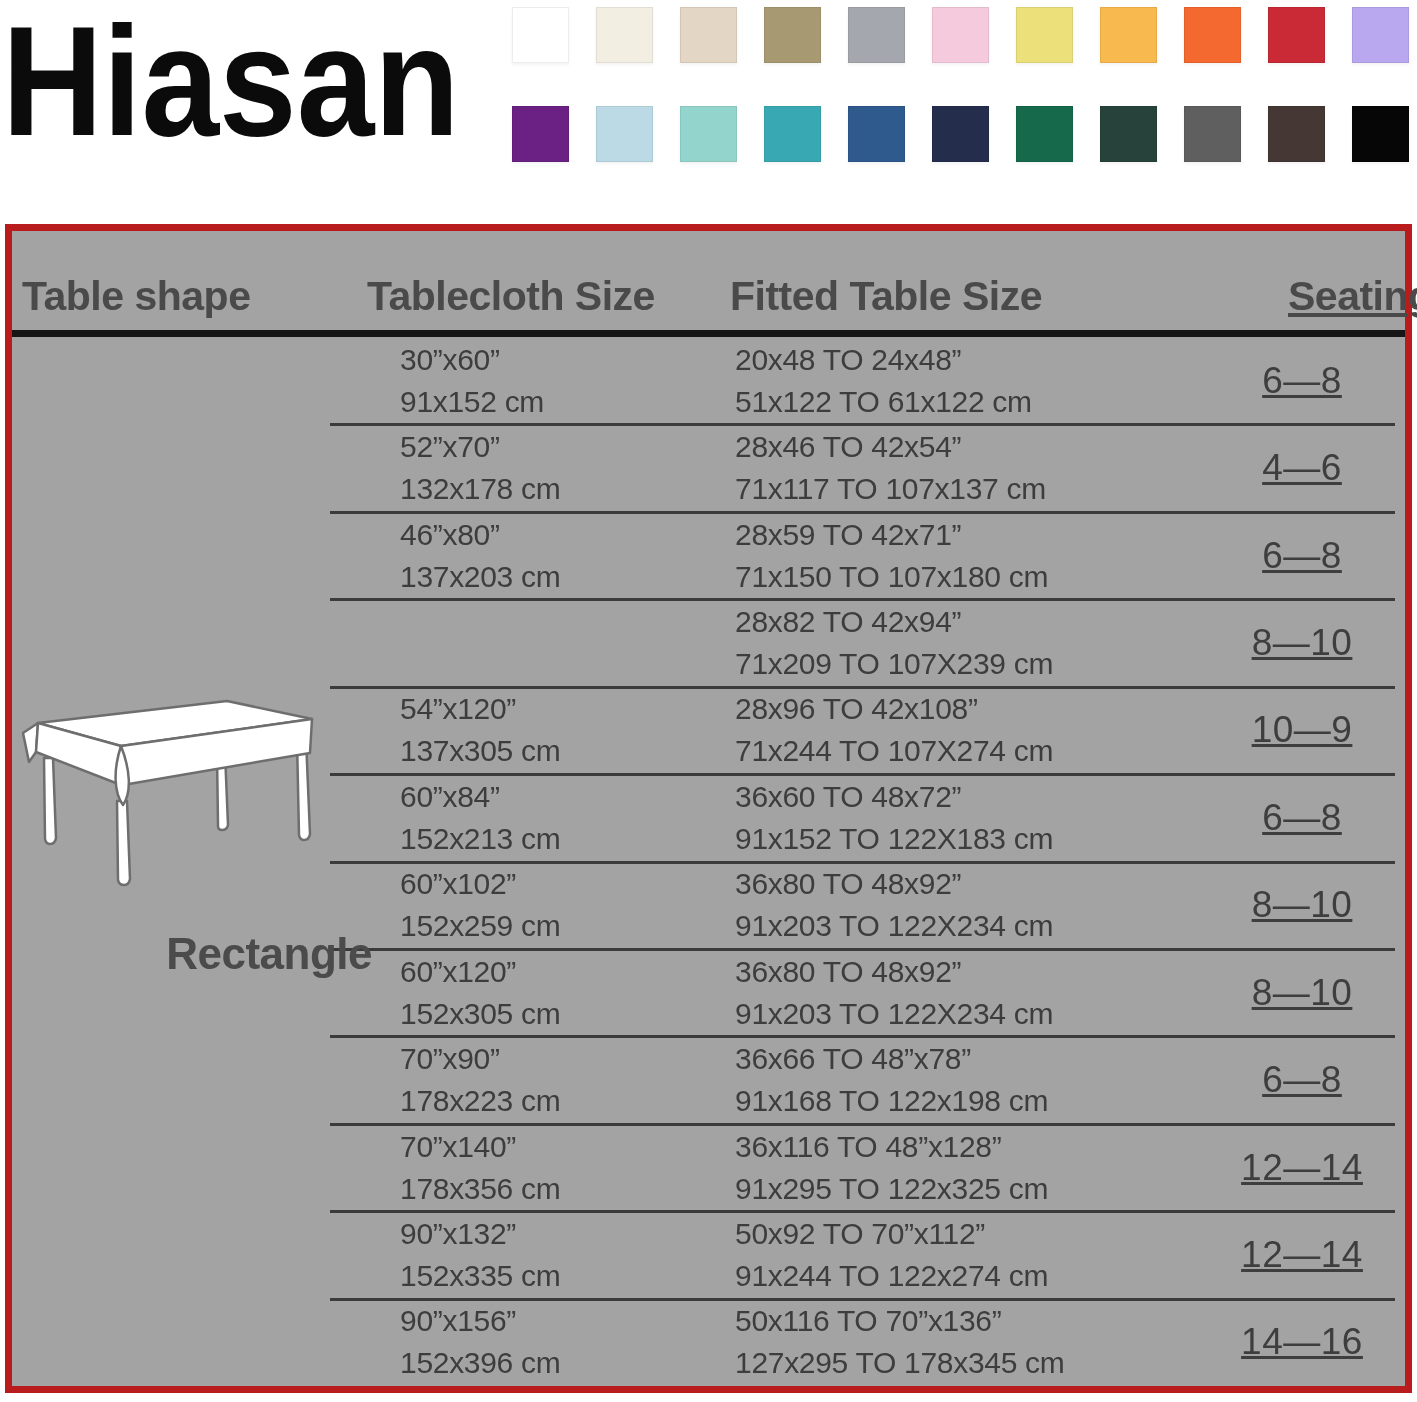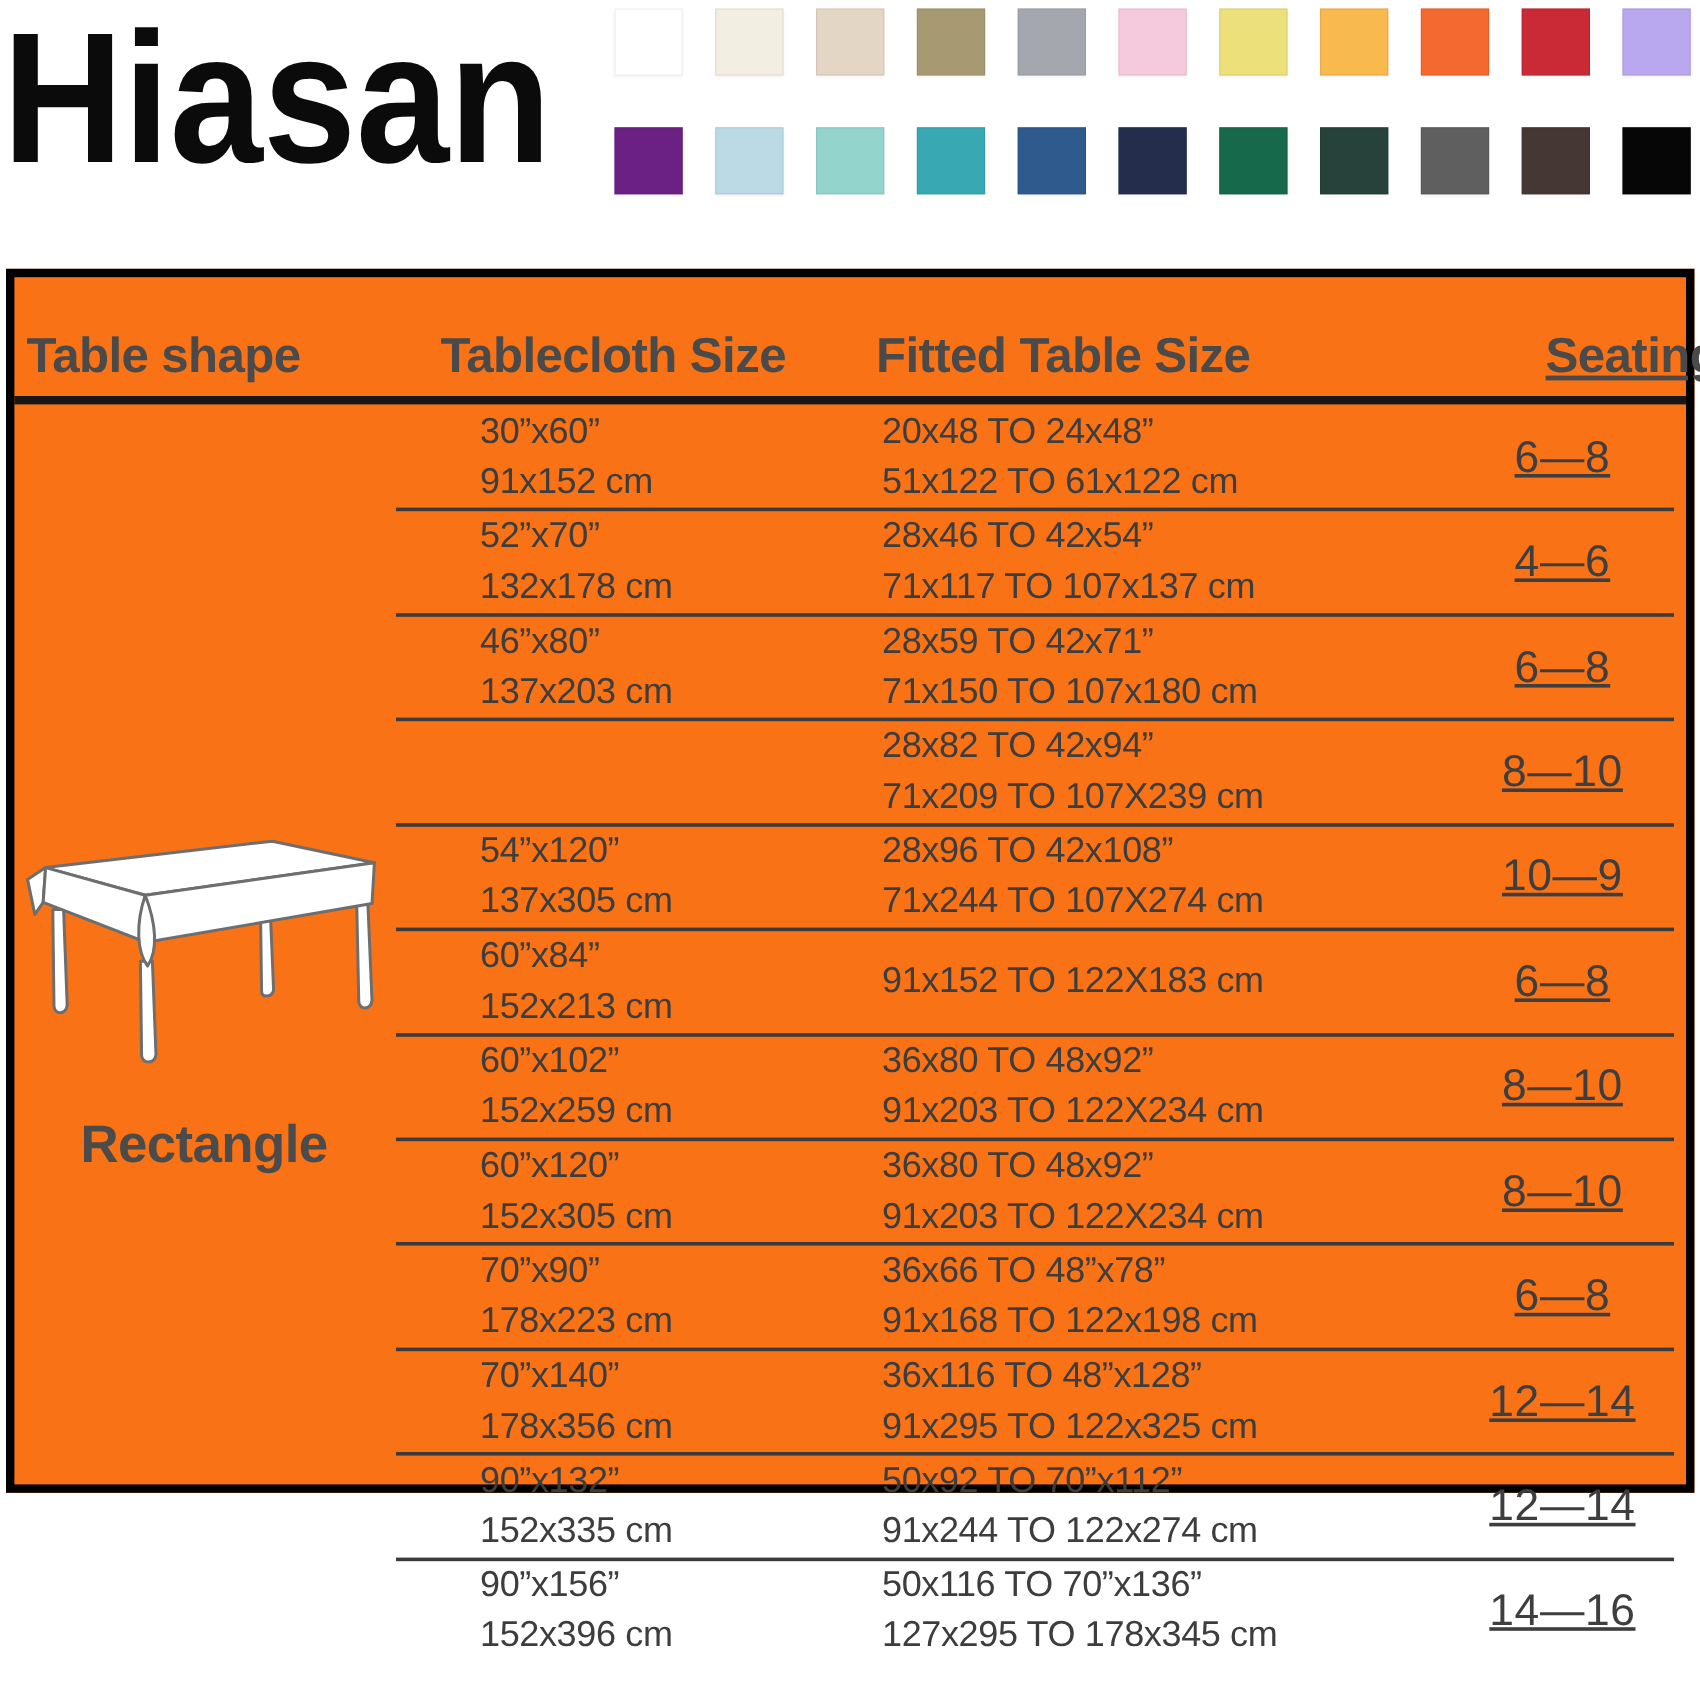--- a/index.html
+++ b/index.html
@@ -16,44 +16,44 @@
   
   .swatches{
     position:absolute;left:512px;top:7px;
     display:grid;grid-template-columns:repeat(11,57px);grid-auto-rows:56px;
     column-gap:27px;row-gap:43px;
   }
   .sw{width:57px;height:56px;border:1px solid rgba(0,0,0,0.07);box-sizing:border-box;
       box-shadow:0 2px 3px rgba(0,0,0,0.05);}
   
   .box{
-    position:absolute;left:5px;top:224px;width:1407px;height:1020px;box-sizing:border-box;
-    border:7px solid #000000;background:#f97316;
+    position:absolute;left:5px;top:224px;width:1407px;height:1169px;box-sizing:border-box;
+    border:7px solid #b91c1c;background:#a3a3a3;
   }
   .hdr{position:absolute;left:0;top:0;width:1393px;height:99px;border-bottom:7px solid #161616;box-sizing:content-box;}
   .hcell{position:absolute;bottom:10px;font-size:41px;font-weight:bold;color:#4a4a4a;white-space:nowrap;letter-spacing:-0.5px;}
   .h-shape{left:10px;}
   .h-tc{left:355px;}
   .h-ft{left:718px;}
   .h-st{left:1276px;text-decoration:underline;}
   
   .rows{position:absolute;left:0;top:106px;width:1393px;height:1049px;display:flex;flex-direction:column;}
   .row{flex:1 1 0;position:relative;}
   .sep{position:absolute;left:318px;right:10px;bottom:-2px;height:3px;background:#3b3b3b;}
   .row:last-child .sep{display:none;}
   .cell{position:absolute;top:50%;transform:translateY(-50%);white-space:nowrap;}
   .tc{left:388px;}
   .ft{left:723px;}
   .l1,.l2{font-size:30px;line-height:42px;color:#3d3d3d;letter-spacing:-0.3px;}
   .st{position:absolute;left:1185px;width:210px;text-align:center;top:50%;transform:translateY(-50%);
       font-size:37px;color:#3e3e3e;letter-spacing:0.5px;text-decoration:underline;}
   
   .shape-icon{position:absolute;left:8px;top:465px;width:300px;height:195px;}
-  .shape-label{position:absolute;left:0;top:698px;width:316px;text-align:center;
-      font-size:44px;font-weight:bold;color:#4b4b4b;letter-spacing:-0.5px;}
+  .shape-label{position:absolute;left:0;top:698px;width:316px;text-align:right;
+      font-size:44px;font-weight:bold;color:#4b4b4b;letter-spacing:-0.5px;padding-left:44px;}
 </style>
 </head>
 <body>
 
 <div class="page">
 
   <div class="logo">Hiasan</div>
 
   <div class="swatches">
     <div class="sw" style="background: rgb(255, 255, 255);"></div>
@@ -145,20 +145,21 @@
           </div>
         <div class="st">10—9</div>
         <div class="sep"></div>
       </div>
       <div class="row">
         <div class="cell tc">
             <div class="l1">60”x84”</div>
             <div class="l2">152x213 cm</div>
           </div>
         <div class="cell ft">
+            <div class="l1">36x60 TO 48x72”</div>
             <div class="l2">91x152 TO 122X183 cm</div>
           </div>
         <div class="st">6—8</div>
         <div class="sep"></div>
       </div>
       <div class="row">
         <div class="cell tc">
             <div class="l1">60”x102”</div>
             <div class="l2">152x259 cm</div>
           </div>

